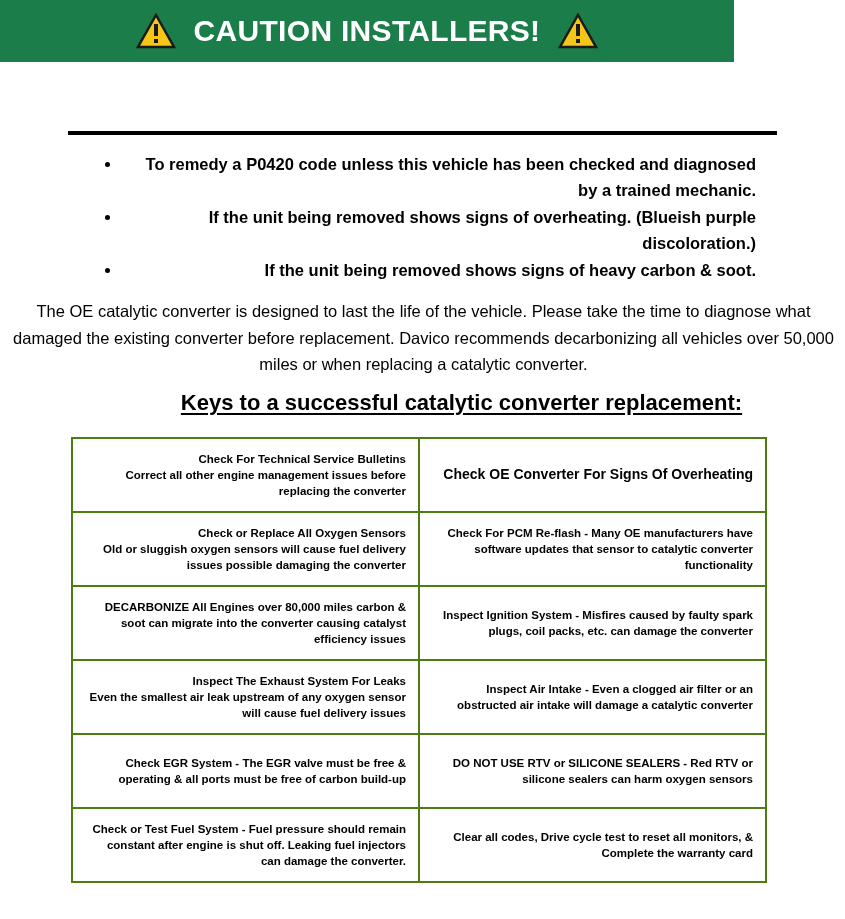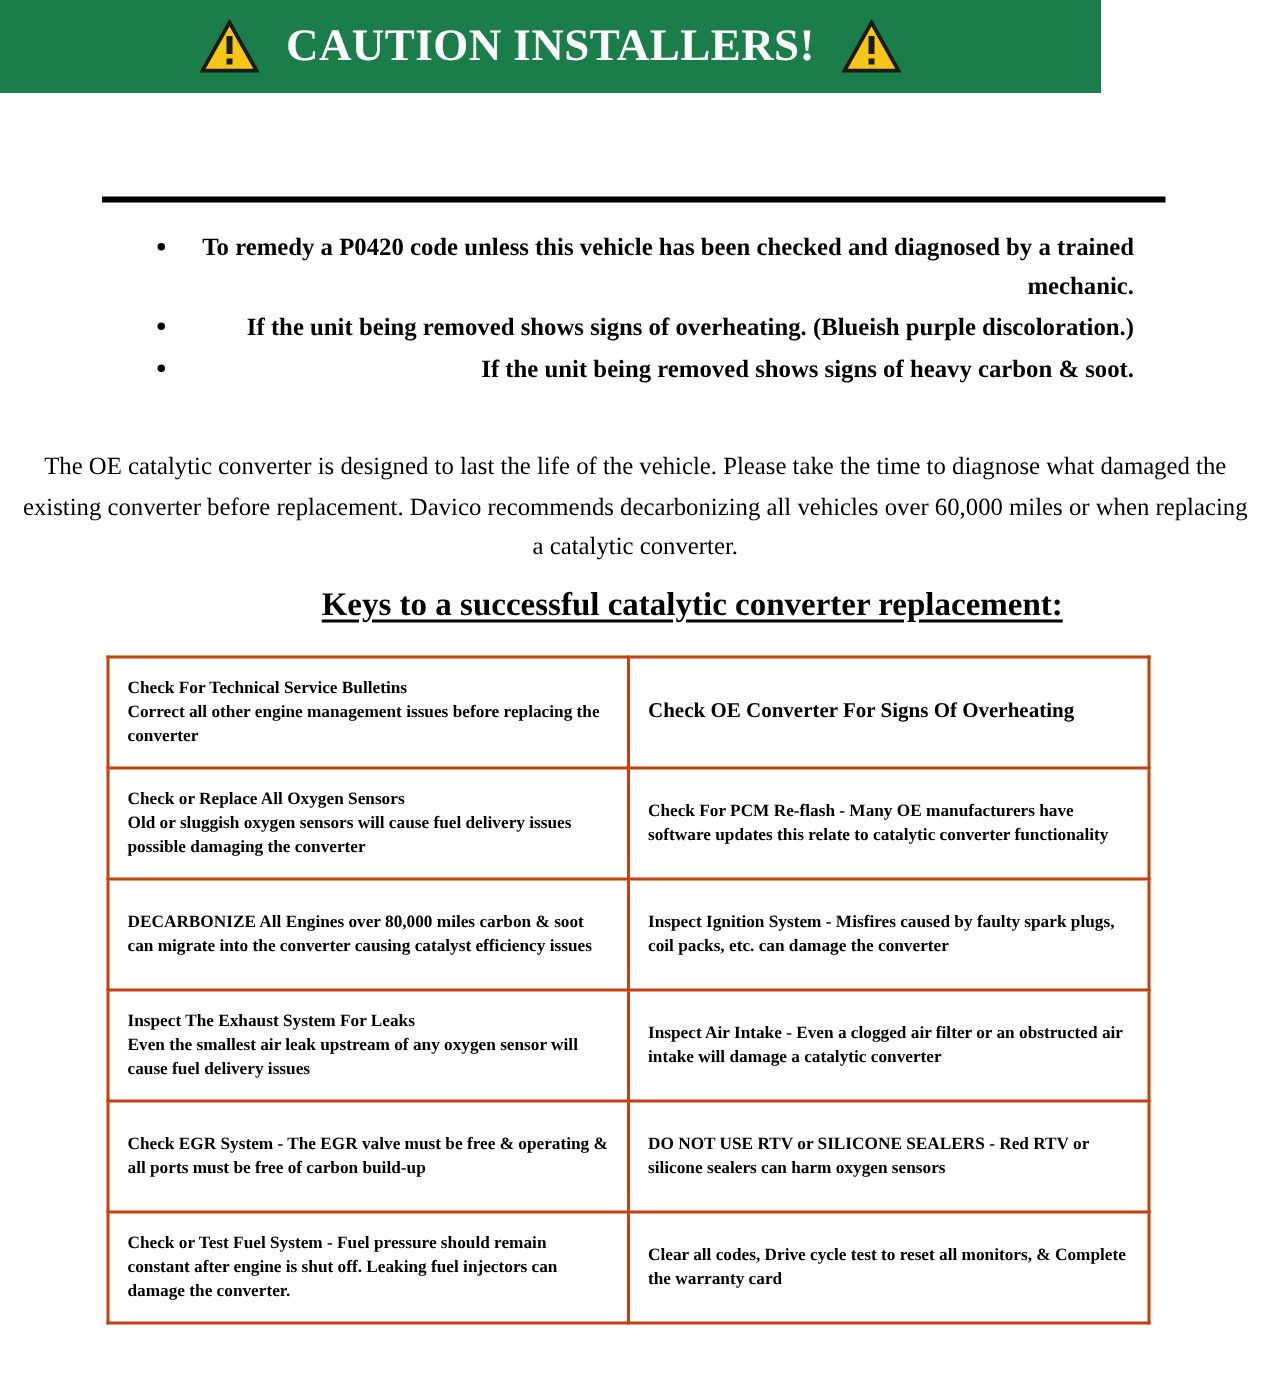--- a/index.html
+++ b/index.html
@@ -12,21 +12,20 @@
     height: 919px;
     background: #ffffff;
     font-family: "Liberation Sans", sans-serif;
     color: #000000;
     overflow: hidden;
   }
   .page {
     width: 744px;
     height: 919px;
     position: relative;
-    font-family: Liberation Serif, serif;
   }
 
   
   .caution-banner {
     position: absolute;
     left: 0;
     top: 0;
     width: 734px;
     height: 62px;
     background: #1b7d4a;
@@ -122,25 +121,25 @@
     left: 71px;
     top: 437px;
     width: 694px;
   }
   table.keys-table {
     width: 694px;
     border-collapse: collapse;
     table-layout: fixed;
   }
   table.keys-table td {
-    border: 2px solid #c2410c;
+    border: 2px solid #4d7c0f;
     width: 347px;
     height: 74px;
     padding: 6px 12px;
-    text-align: left;
+    text-align: right;
     vertical-align: middle;
     font-size: 11.5px;
     font-weight: bold;
     line-height: 1.42;
   }
   table.keys-table td.bigger {
     font-size: 14px;
   }
 </style>
 </head>
@@ -164,34 +163,34 @@
 
 
   <div class="hr-rule"></div>
 
   <ul class="bullets">
     <li>To remedy a P0420 code unless this vehicle has been checked and diagnosed by a trained mechanic.</li>
     <li>If the unit being removed shows signs of overheating. (Blueish purple discoloration.)</li>
     <li>If the unit being removed shows signs of heavy carbon &amp; soot.</li>
   </ul>
 
-  <div class="para">The OE catalytic converter is designed to last the life of the vehicle. Please take the time to diagnose what damaged the existing converter before replacement. Davico recommends decarbonizing all vehicles over 60,000 miles or when replacing a catalytic converter.</div>
+  <div class="para">The OE catalytic converter is designed to last the life of the vehicle. Please take the time to diagnose what damaged the existing converter before replacement. Davico recommends decarbonizing all vehicles over 50,000 miles or when replacing a catalytic converter.</div>
 
   <div class="keys-heading">Keys to a successful catalytic converter replacement:</div>
 
   <div class="tbl-wrap">
     <table class="keys-table">
       <tbody>
         <tr>
           <td>Check For Technical Service Bulletins<br>Correct all other engine management issues before replacing the converter</td>
           <td class="bigger">Check OE Converter For Signs Of Overheating</td>
         </tr>
         <tr>
           <td>Check or Replace All Oxygen Sensors<br>Old or sluggish oxygen sensors will cause fuel delivery issues possible damaging the converter</td>
-          <td>Check For PCM Re-flash - Many OE manufacturers have software updates this relate to catalytic converter functionality</td>
+          <td>Check For PCM Re-flash - Many OE manufacturers have software updates that sensor to catalytic converter functionality</td>
         </tr>
         <tr>
           <td>DECARBONIZE All Engines over 80,000 miles carbon &amp; soot can migrate into the converter causing catalyst efficiency issues</td>
           <td>Inspect Ignition System - Misfires caused by faulty spark plugs, coil packs, etc. can damage the converter</td>
         </tr>
         <tr>
           <td>Inspect The Exhaust System For Leaks<br>Even the smallest air leak upstream of any oxygen sensor will cause fuel delivery issues</td>
           <td>Inspect Air Intake - Even a clogged air filter or an obstructed air intake will damage a catalytic converter</td>
         </tr>
         <tr>

